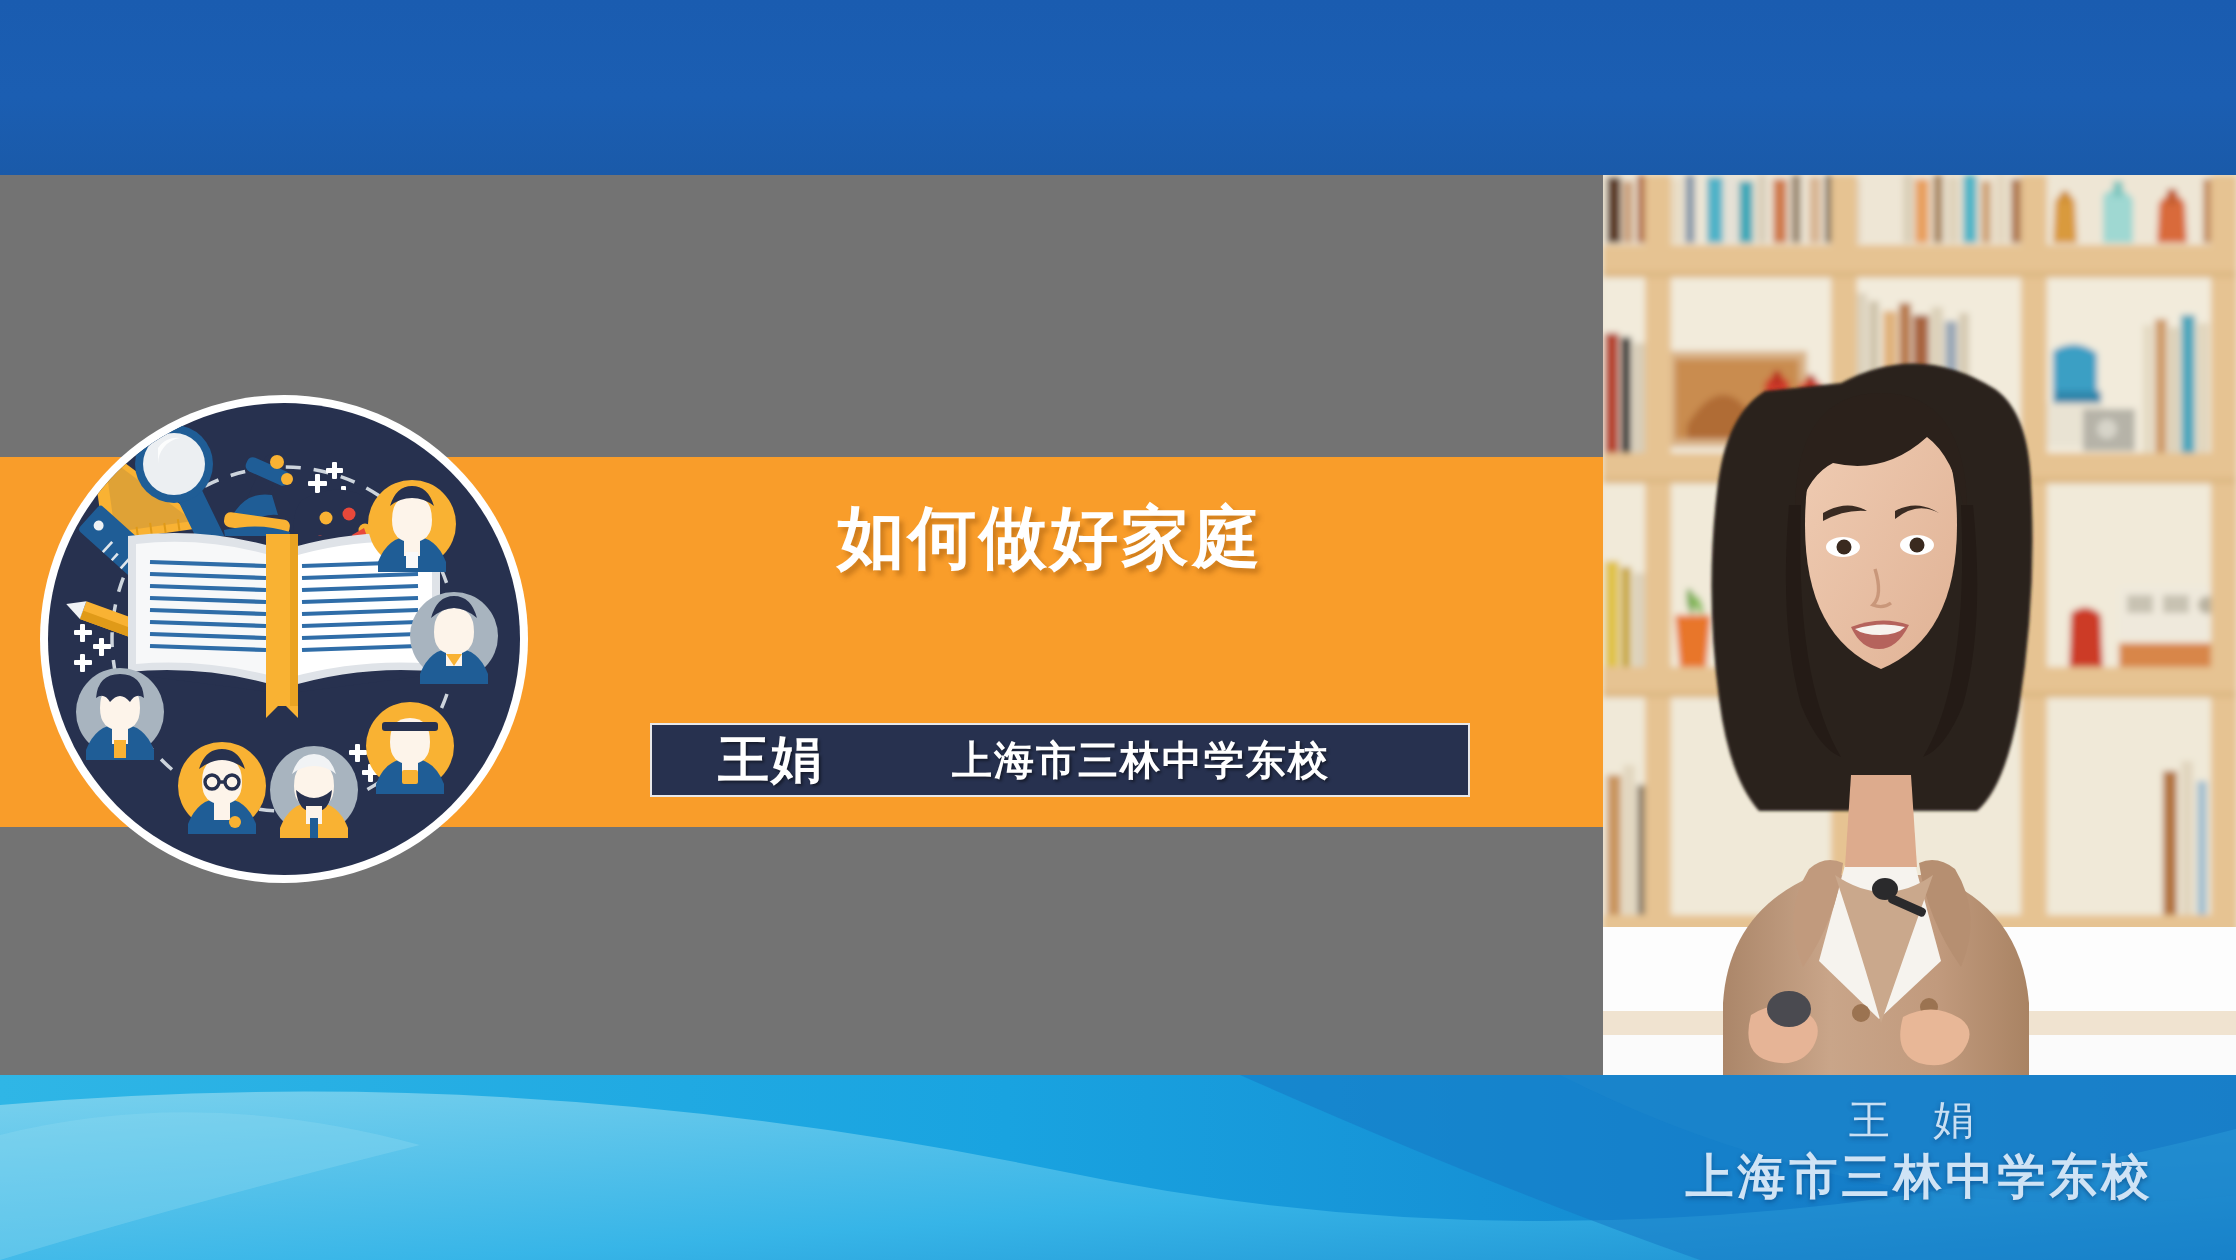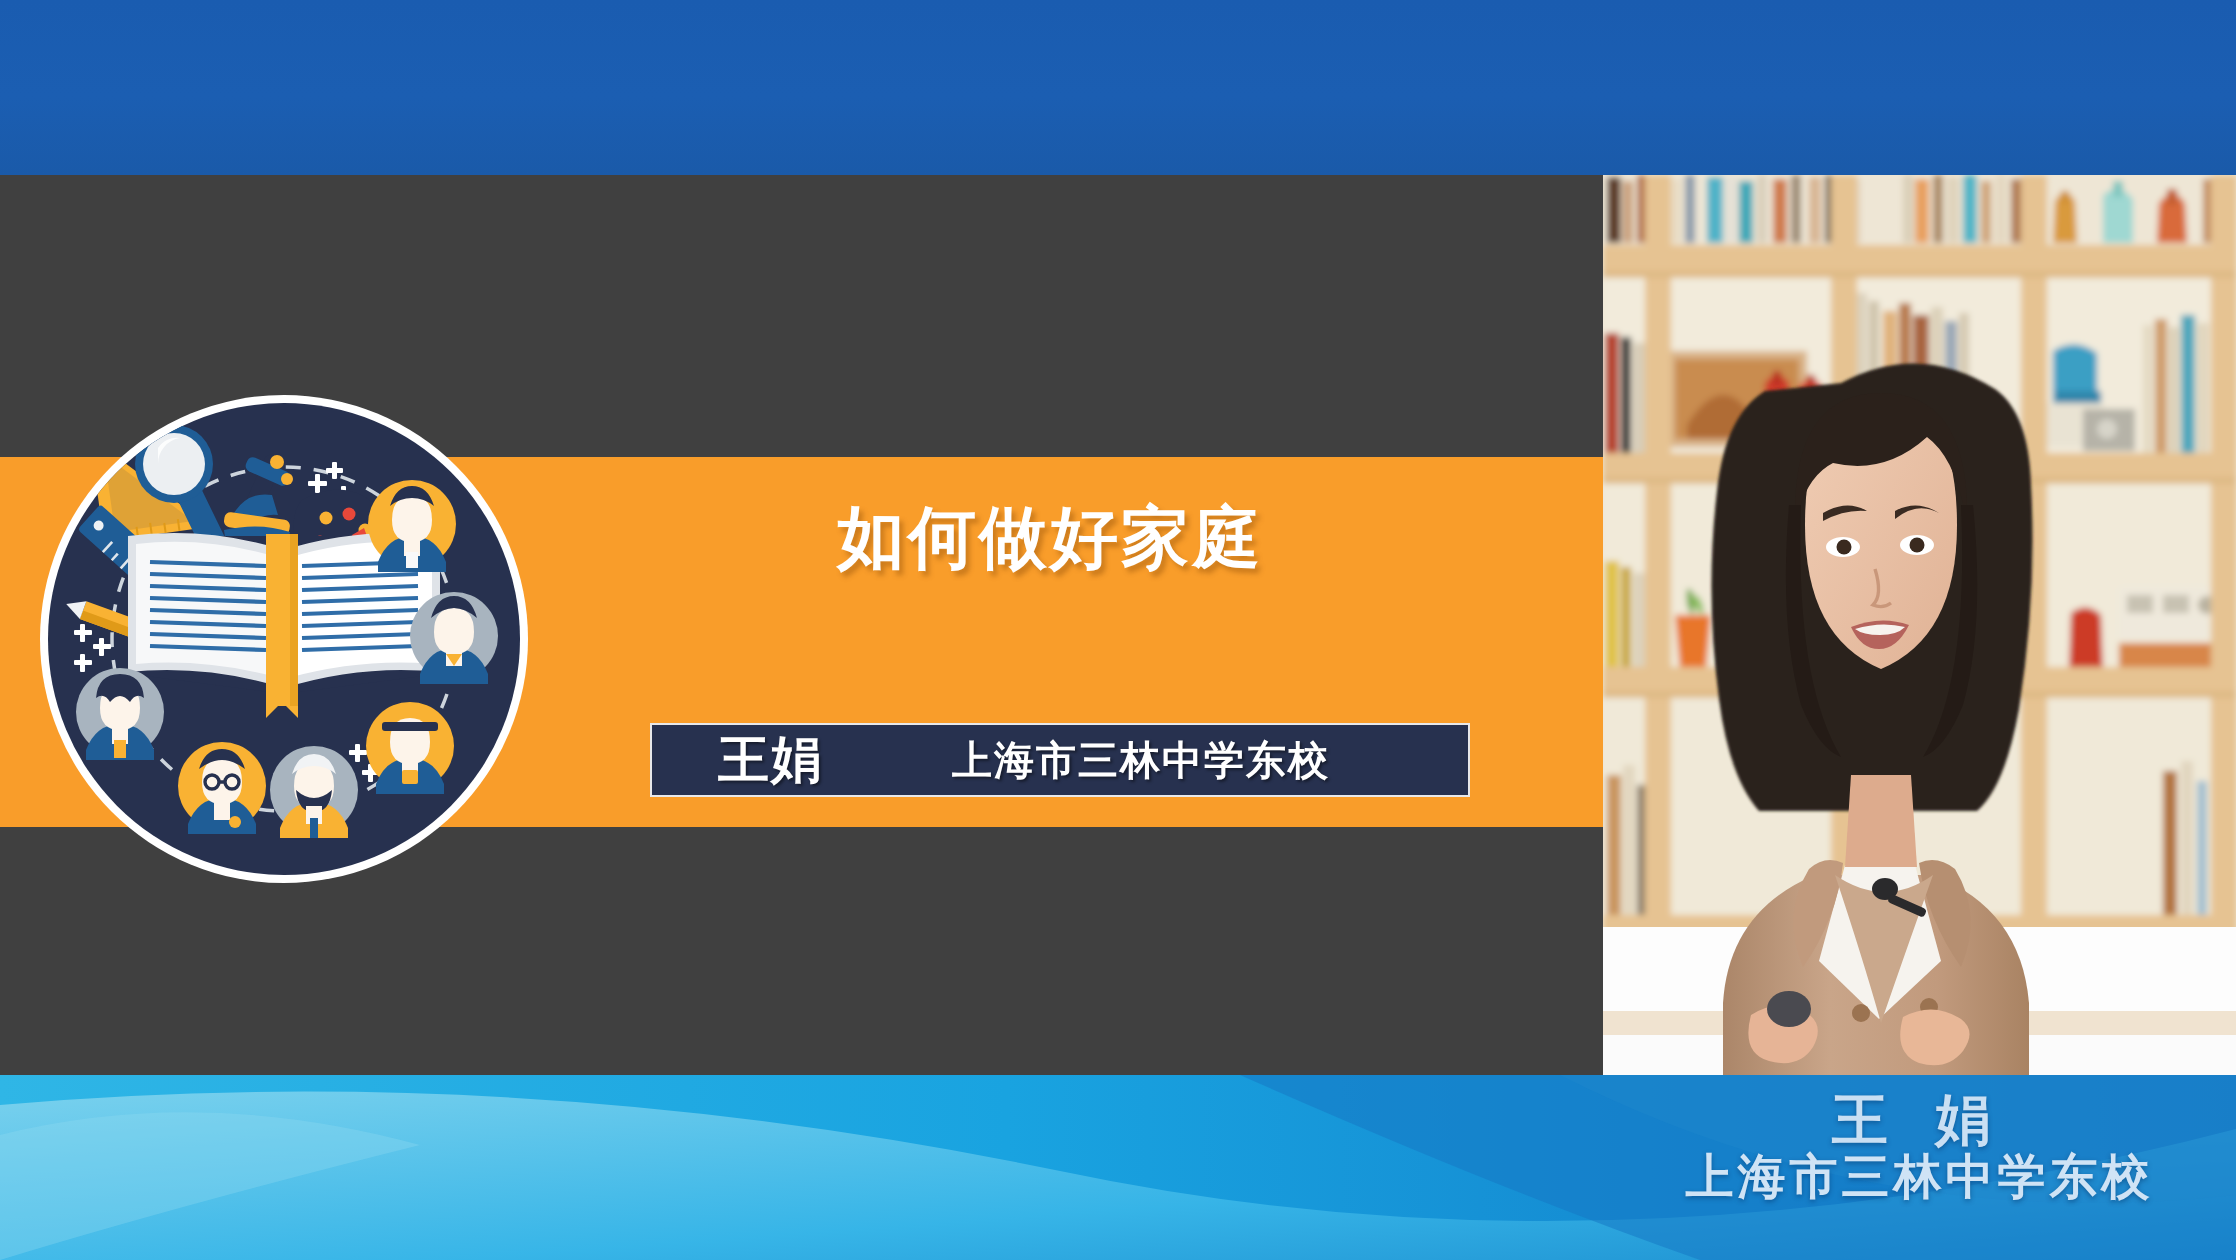--- a/index.html
+++ b/index.html
@@ -6,21 +6,21 @@
   html, body {
     margin: 0; padding: 0;
     width: 2236px; height: 1260px;
     overflow: hidden;
     background: #ffffff;
     font-family: "Liberation Sans", "DejaVu Sans", sans-serif;
   }
   #stage {
     position: relative;
     width: 2236px; height: 1260px;
-    background: #404040;
+    background: #737373;
     overflow: hidden;
   }
 
   
   #top-bar {
     position: absolute; left: 0; top: 0;
     width: 2236px; height: 175px;
     background: linear-gradient(180deg, #1a5cb0 0%, #1b5eb2 55%, #1a5aa9 100%);
   }
 
@@ -112,22 +112,22 @@
     position: absolute;
     left: 1603px; top: 0;
     width: 633px; height: 185px;
     z-index: 3;
     text-align: center;
     padding-top: 18px;
     box-sizing: border-box;
   }
   #footer-caption .fname {
     color: #c9dff3;
-    font-size: 56px;
-    font-weight: bold;
+    font-size: 41px;
+    font-weight: normal;
     letter-spacing: 16px;
     line-height: 54px;
     text-shadow: 0 2px 5px rgba(0,40,90,0.45);
     text-align: center;
   }
   #footer-caption .fschool {
     color: #cfe3f5;
     font-size: 48px;
     font-weight: bold;
     letter-spacing: 4px;

